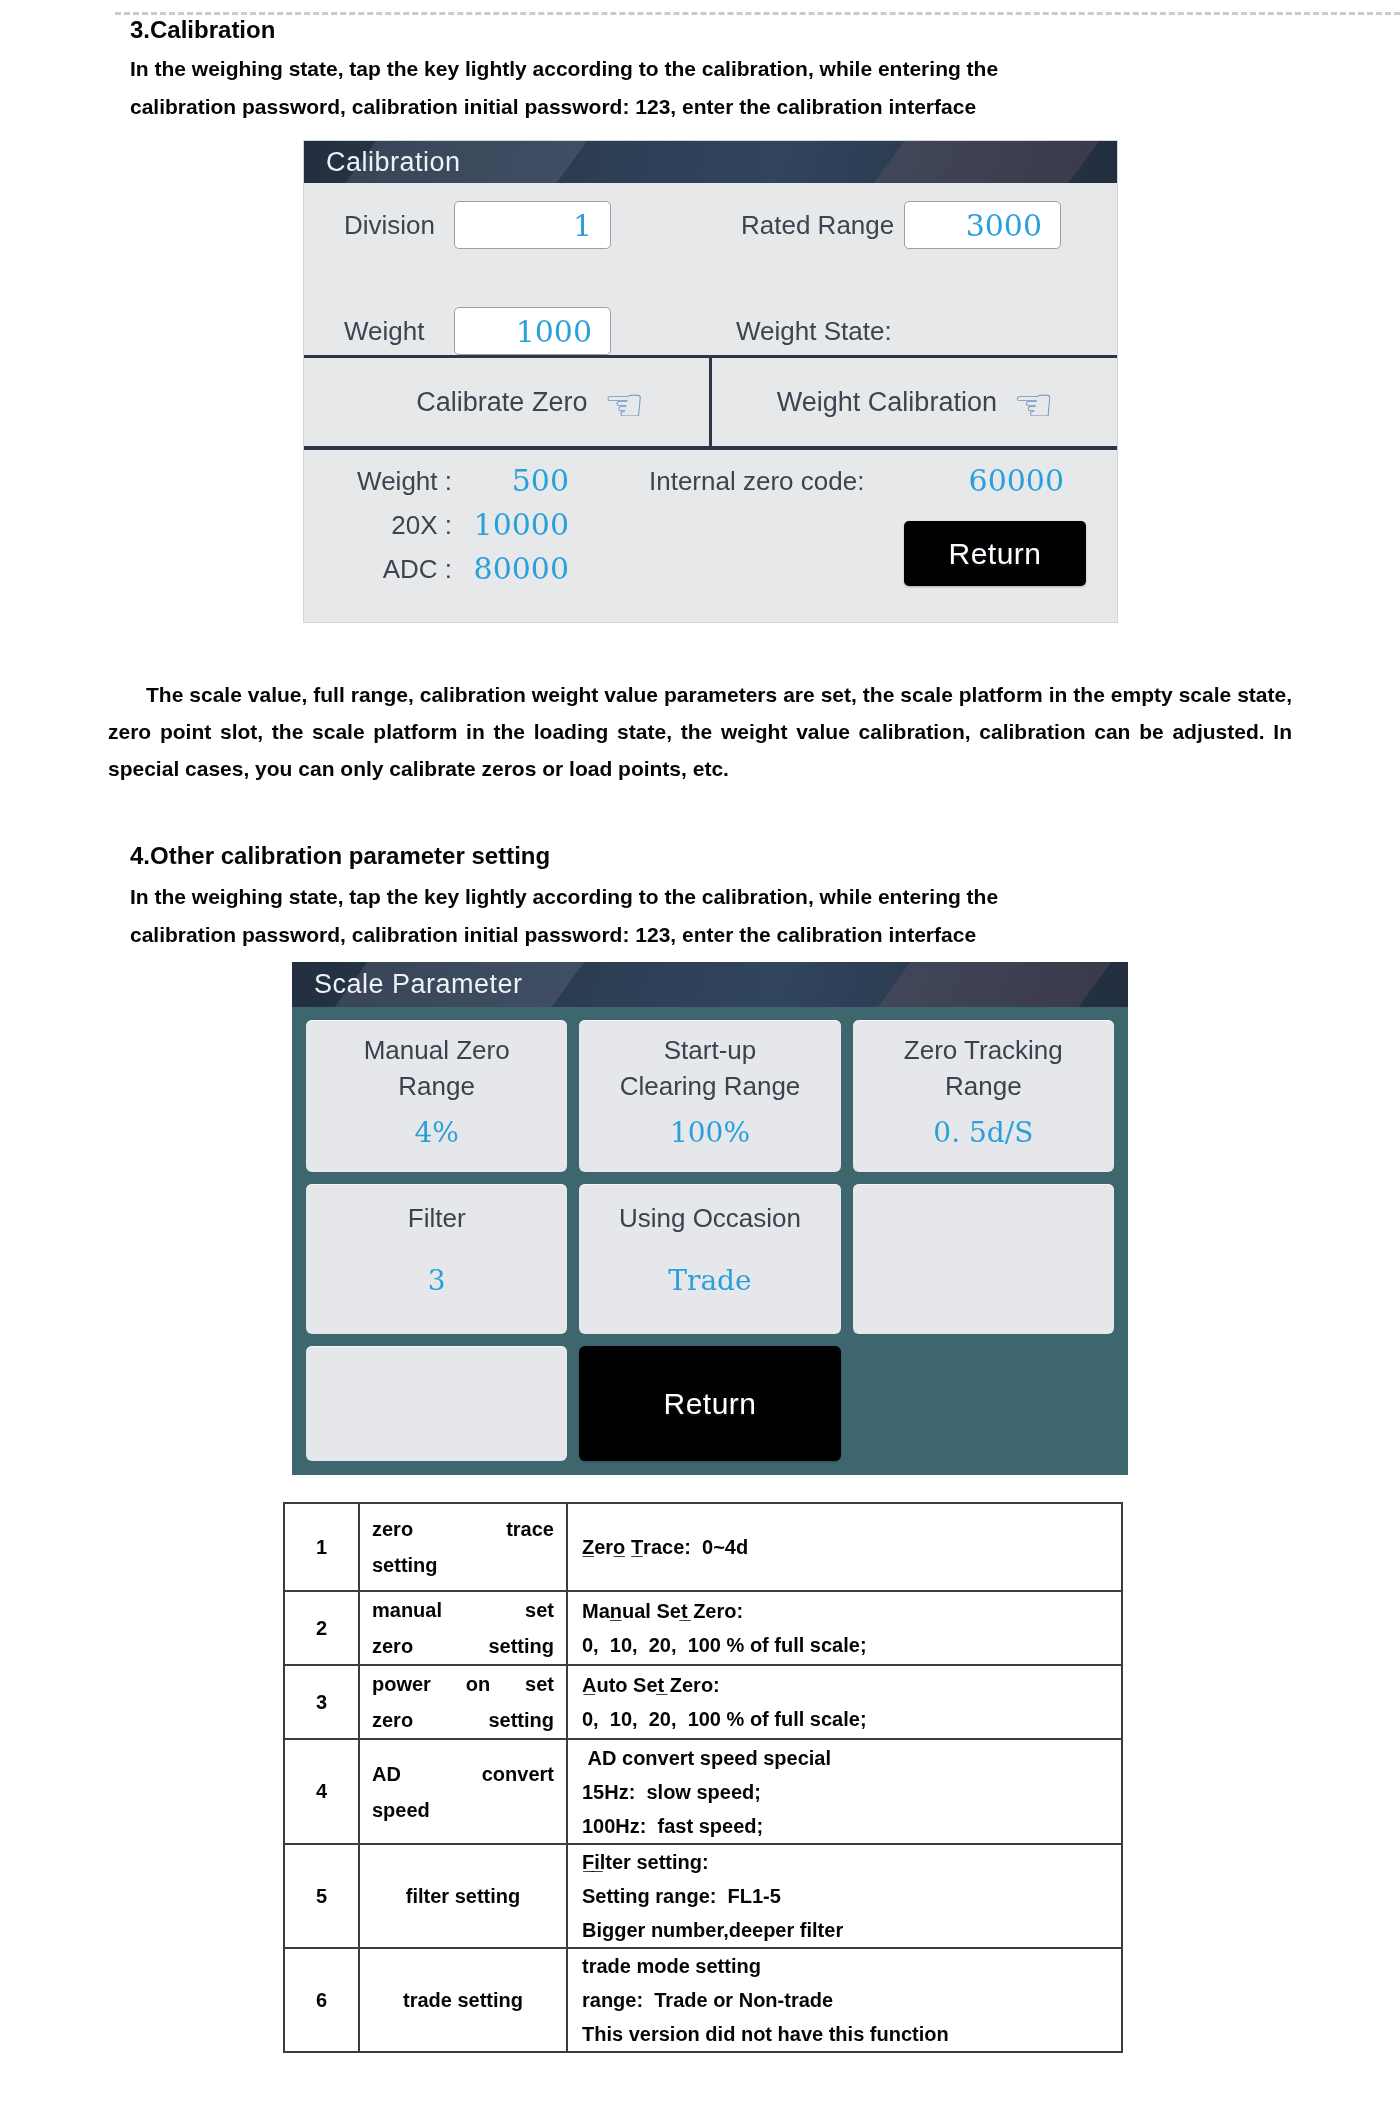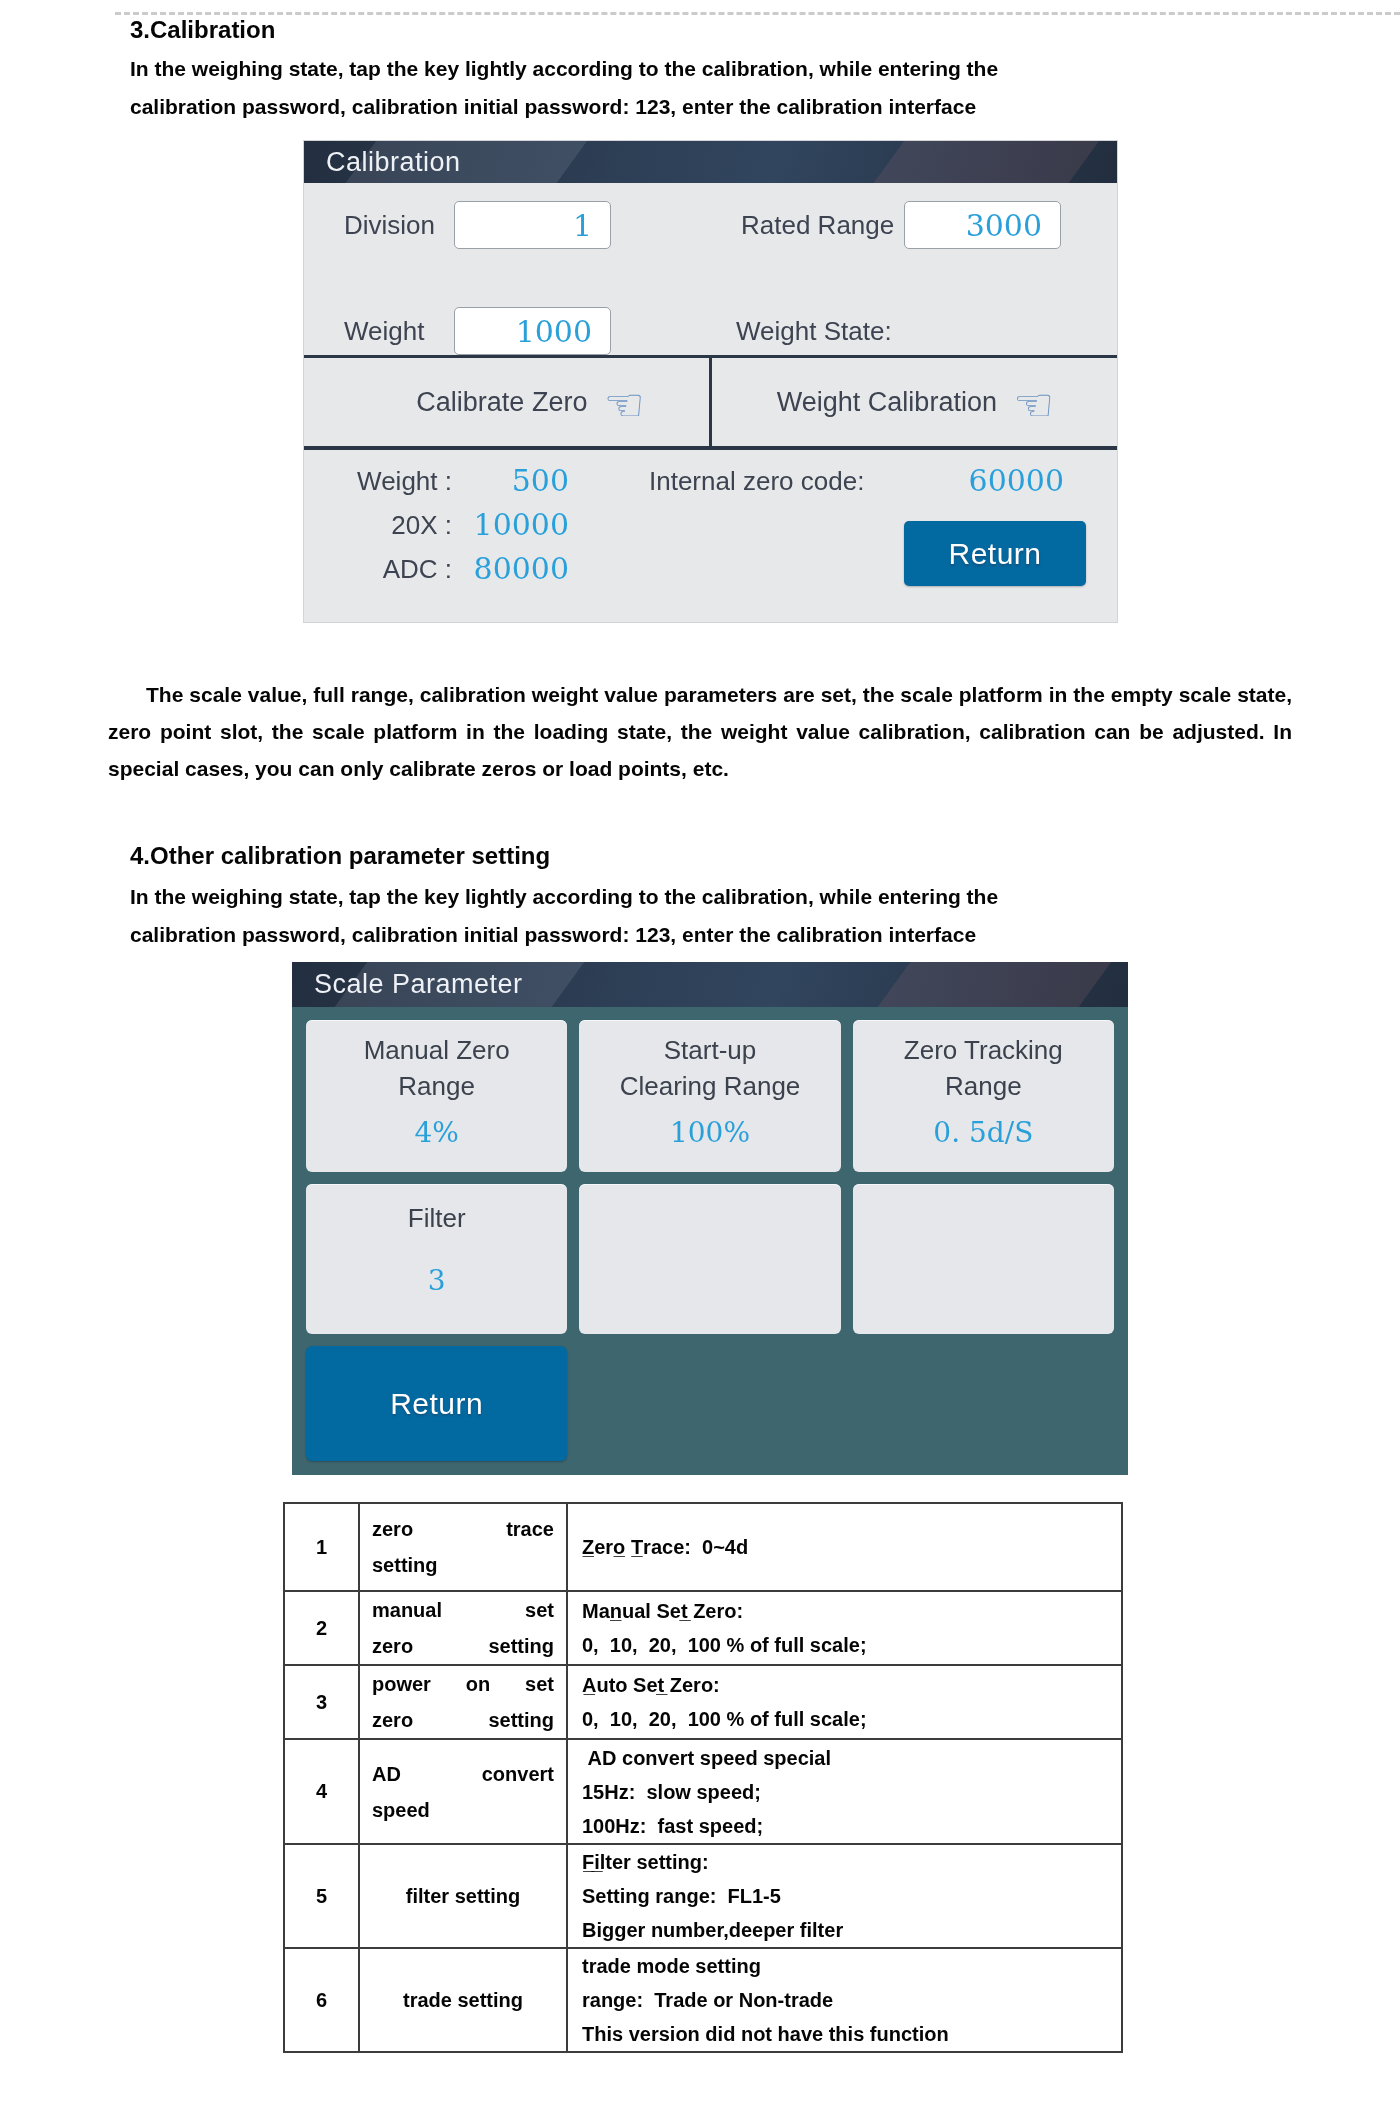--- a/index.html
+++ b/index.html
@@ -52,21 +52,21 @@
   .panel-title {
     position:absolute; left:22px; top:0; bottom:0;
     display:flex; align-items:center;
     font-size:27px; color:#eef1f5; letter-spacing:0.5px; z-index:2;
   }
   .blue-val {
     font-family:"DejaVu Serif", serif;
     color:#2aa0da; font-size:30px; font-weight:400;
   }
   .return-btn {
-    position:absolute; background:#0369a1; border-radius:5px;
+    position:absolute; background:#000000; border-radius:5px;
     display:flex; align-items:center; justify-content:center;
     color:#ffffff; font-size:30px; letter-spacing:0.5px;
     text-shadow:0 2px 2px rgba(40,60,90,0.45);
     box-shadow:0 1px 2px rgba(0,0,0,0.25);
     cursor:pointer;
   }
 
   
   #cal-panel {
     position:absolute; left:303px; top:140px; width:815px; height:483px;
@@ -267,20 +267,24 @@
       </div>
       <div class="sp-cell row1">
         <div class="sp-label">Zero Tracking
 Range</div>
         <div class="sp-value blue-val">0. 5d/S</div>
       </div>
       <div class="sp-cell row2">
         <div class="sp-label">Filter</div>
         <div class="sp-value blue-val">3</div>
       </div>
+      <div class="sp-cell row2">
+        <div class="sp-label">Using Occasion</div>
+        <div class="sp-value blue-val">Trade</div>
+      </div>
       <div class="sp-empty"></div>
       <div class="sp-empty"></div>
       <div class="return-btn" id="sp-return">Return</div>
     </div>
   </div>
 
   <table id="op-table">
     <colgroup>
         <col class="c-no">
         <col class="c-op">

